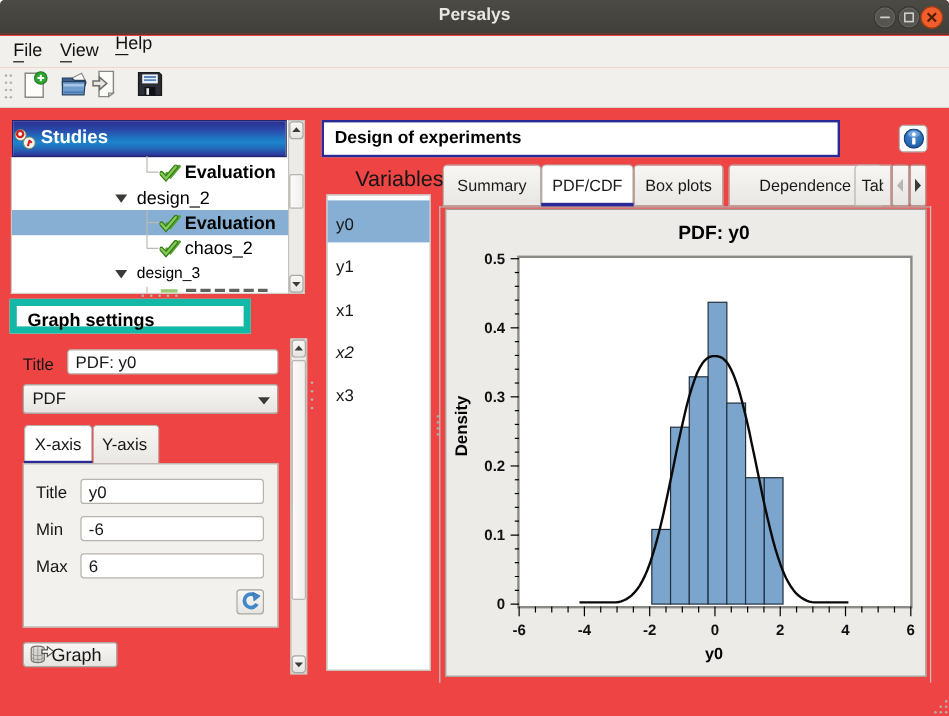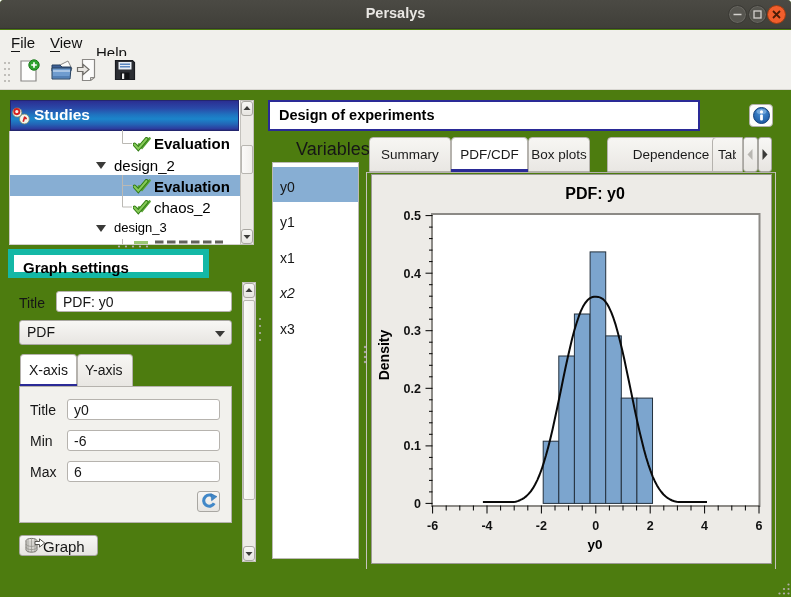--- a/index.html
+++ b/index.html
@@ -1,15 +1,15 @@
 <!DOCTYPE html>
 <html><head><meta charset="utf-8"><style>
 *{margin:0;padding:0;box-sizing:border-box;font-family:"Liberation Sans",sans-serif;}
 html,body{width:791px;height:597px;overflow:hidden;background:#fff;}
-#win{position:absolute;left:0;top:0;width:791px;height:597px;background:#4d7c0f;border-radius:4px 4px 0 0;overflow:hidden;}
+#win{position:absolute;left:0;top:0;width:791px;height:597px;background:#ef4444;border-radius:4px 4px 0 0;overflow:hidden;}
 .abs{position:absolute;}
 
 #titlebar{left:0;top:0;width:791px;height:29px;background:linear-gradient(#4b4a44,#403f39);border-bottom:1px solid #353430;}
 #titletxt{width:791px;top:5px;text-align:center;color:#e9e7e3;font-weight:bold;font-size:14.5px;}
 .wbtn{top:5px;width:19px;height:19px;border-radius:50%;}
 .wbtn svg{position:absolute;left:0;top:0;}
 
 #menubar{left:0;top:30px;width:791px;height:26px;background:#f1f0ec;font-size:15px;color:#111;}
 .mitem{top:4px;font-size:15px;color:#111;} .mitem u{text-decoration:none;border-bottom:1.8px solid #151515;}
 
@@ -60,21 +60,21 @@
     </div>
  <div class="abs wbtn" style="left:767px;background:#f15e2c;border:1px solid #a03c12;">
    <svg width="17" height="17">
         <path d="M5 5 L12 12 M12 5 L5 12" stroke="#4c1d07" stroke-width="1.8"></path>
       </svg>
     </div>
 
  <div class="abs" id="menubar"></div>
  <div class="abs mitem" style="left:11px;top:34px;"><u>F</u>ile</div>
  <div class="abs mitem" style="left:50px;top:34px;"><u>V</u>iew</div>
- <div class="abs mitem" style="left:96px;top:44px;"><u>H</u>elp</div>
+ <div class="abs mitem" style="left:96px;top:28px;"><u>H</u>elp</div>
 
  <div class="abs" id="toolbar"></div>
  <svg class="abs" style="left:3px;top:61px;" width="8" height="22">
    <g fill="#b5b3ae">
         <circle cx="2" cy="2" r="1.1"></circle>
         <circle cx="6" cy="2" r="1.1"></circle>
         <circle cx="2" cy="8" r="1.1"></circle>
         <circle cx="6" cy="8" r="1.1"></circle>
         <circle cx="2" cy="14" r="1.1"></circle>
         <circle cx="6" cy="14" r="1.1"></circle>
@@ -277,21 +277,21 @@
         <circle cx="3" cy="17" r="1.2"></circle>
       </g>
     </svg>
 
  <div class="abs tab" style="left:369px;width:82px;">
       <span>Summary</span>
     </div>
  <div class="abs tab tabactive" style="left:451px;width:77px;">
       <span>PDF/CDF</span>
     </div>
- <div class="abs tab" style="left:528px;width:62px;">
+ <div class="abs tab" style="left:528px;width:75px;">
       <span>Box plots</span>
     </div>
  <div class="abs tab" style="left:607px;width:128px;">
       <span>Dependence</span>
     </div>
  <div class="abs tab" style="left:712px;width:31px;border-radius:4px 0 0 0;overflow:hidden;">
       <span style="left:5px;width:18px;text-align:left;overflow:hidden;">Tab</span>
     </div>
  <div class="abs btn" style="left:743px;top:137px;width:15px;height:35px;"></div>
  <div class="abs btn" style="left:758px;top:137px;width:14px;height:35px;"></div>

